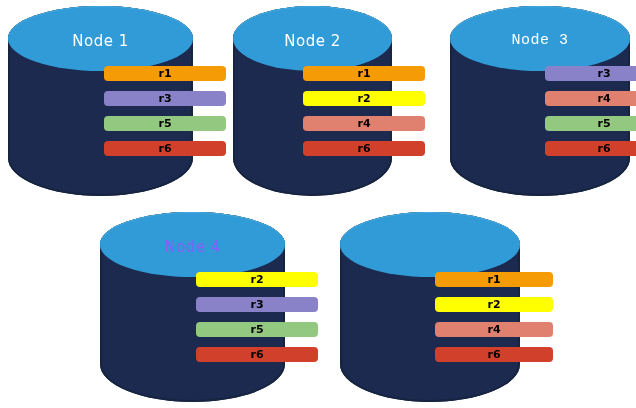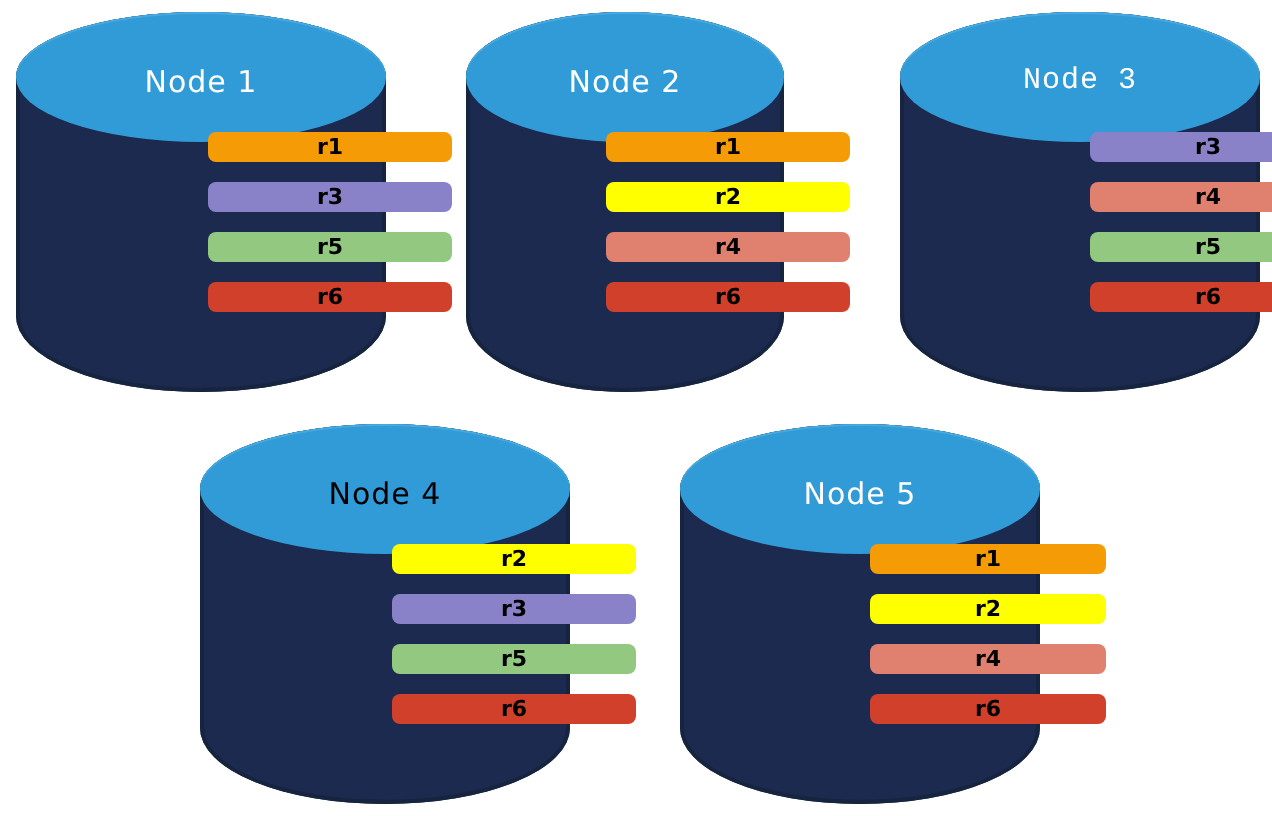--- a/index.html
+++ b/index.html
@@ -122,32 +122,31 @@
       <div class="bars" style="top: 60px; gap: 10px;">
         <div class="bar" style="width: 118px; background: rgb(138, 130, 200); color: rgb(0, 0, 0);">r3</div>
         <div class="bar" style="width: 118px; background: rgb(224, 128, 110); color: rgb(0, 0, 0);">r4</div>
         <div class="bar" style="width: 118px; background: rgb(146, 200, 128); color: rgb(0, 0, 0);">r5</div>
         <div class="bar" style="width: 118px; background: rgb(208, 64, 42); color: rgb(0, 0, 0);">r6</div>
       </div>
     </div>
     <div class="node" style="left: 100px; top: 212px; width: 185px; height: 190px;">
       <div class="cyl-body" style="background: rgb(27, 42, 78);"></div>
       <div class="cyl-top" style="background: rgb(49, 155, 216);"></div>
-      <div class="node-label" style="color: #000000;">Node  4</div>
+      <div class="node-label" style="color: #8b5cf6;">Node  4</div>
       <div class="bars" style="top: 60px; gap: 10px;">
         <div class="bar" style="width: 122px; background: rgb(255, 255, 0); color: rgb(0, 0, 0);">r2</div>
         <div class="bar" style="width: 122px; background: rgb(138, 130, 200); color: rgb(0, 0, 0);">r3</div>
         <div class="bar" style="width: 122px; background: rgb(146, 200, 128); color: rgb(0, 0, 0);">r5</div>
         <div class="bar" style="width: 122px; background: rgb(208, 64, 42); color: rgb(0, 0, 0);">r6</div>
       </div>
     </div>
     <div class="node" style="left: 340px; top: 212px; width: 180px; height: 190px;">
       <div class="cyl-body" style="background: rgb(27, 42, 78);"></div>
       <div class="cyl-top" style="background: rgb(49, 155, 216);"></div>
-      <div class="node-label" style="color: rgb(255, 255, 255);">Node  5</div>
       <div class="bars" style="top: 60px; gap: 10px;">
         <div class="bar" style="width: 118px; background: rgb(245, 155, 6); color: rgb(0, 0, 0);">r1</div>
         <div class="bar" style="width: 118px; background: rgb(255, 255, 0); color: rgb(0, 0, 0);">r2</div>
         <div class="bar" style="width: 118px; background: rgb(224, 128, 110); color: rgb(0, 0, 0);">r4</div>
         <div class="bar" style="width: 118px; background: rgb(208, 64, 42); color: rgb(0, 0, 0);">r6</div>
       </div>
     </div>
   </div>
 
 </body></html>

